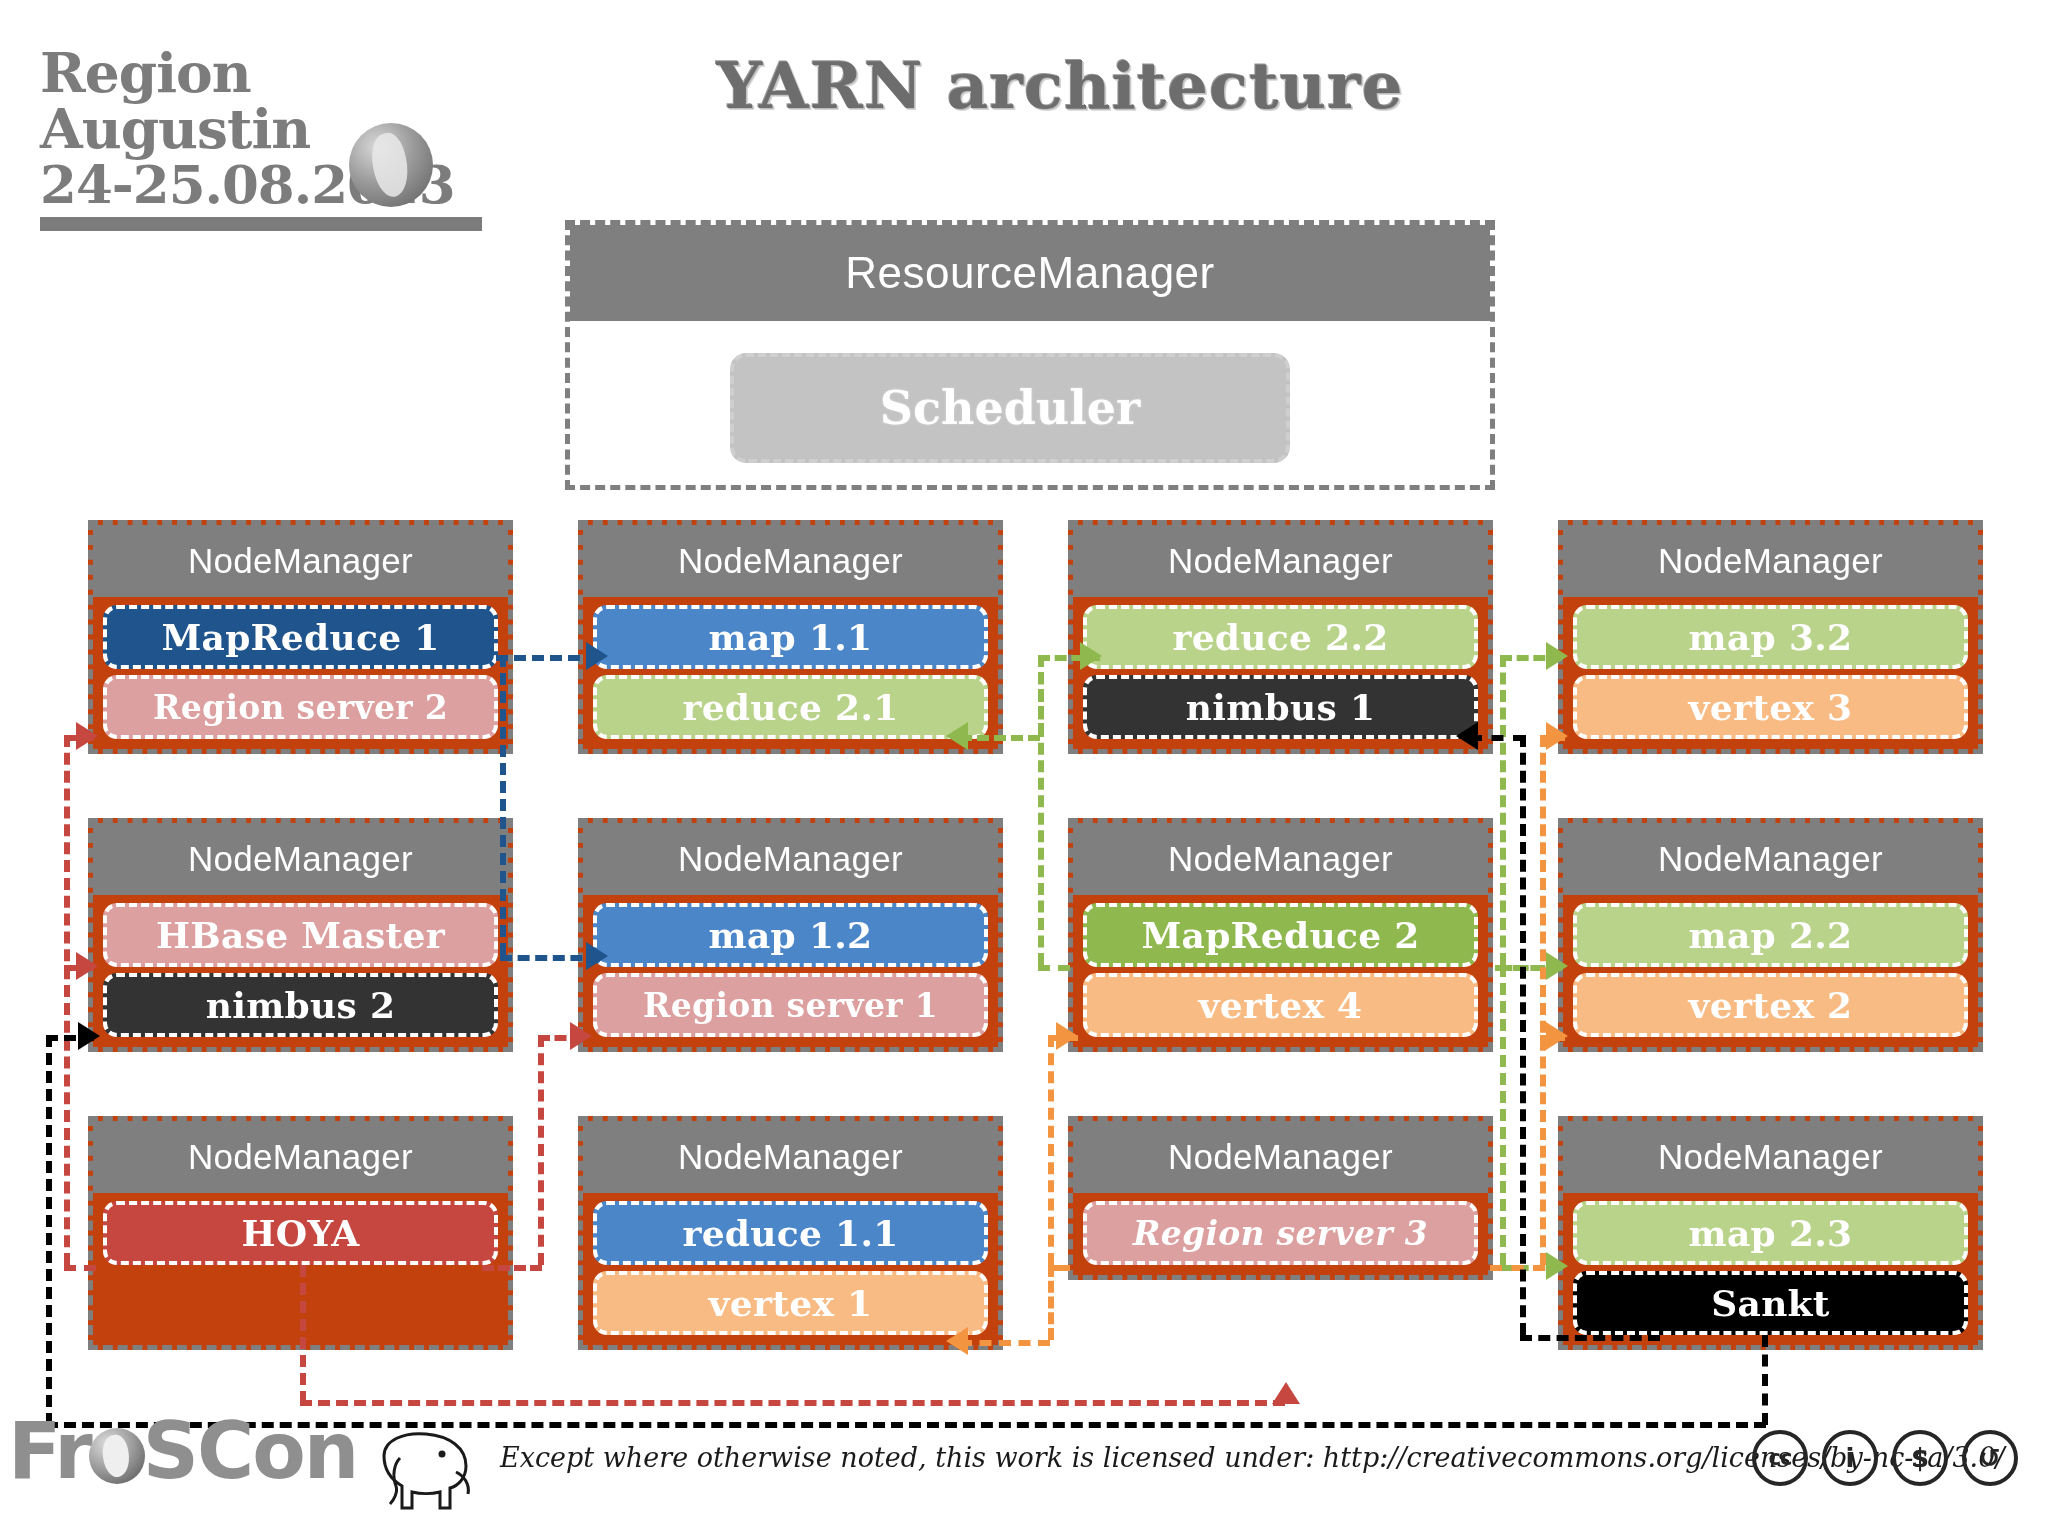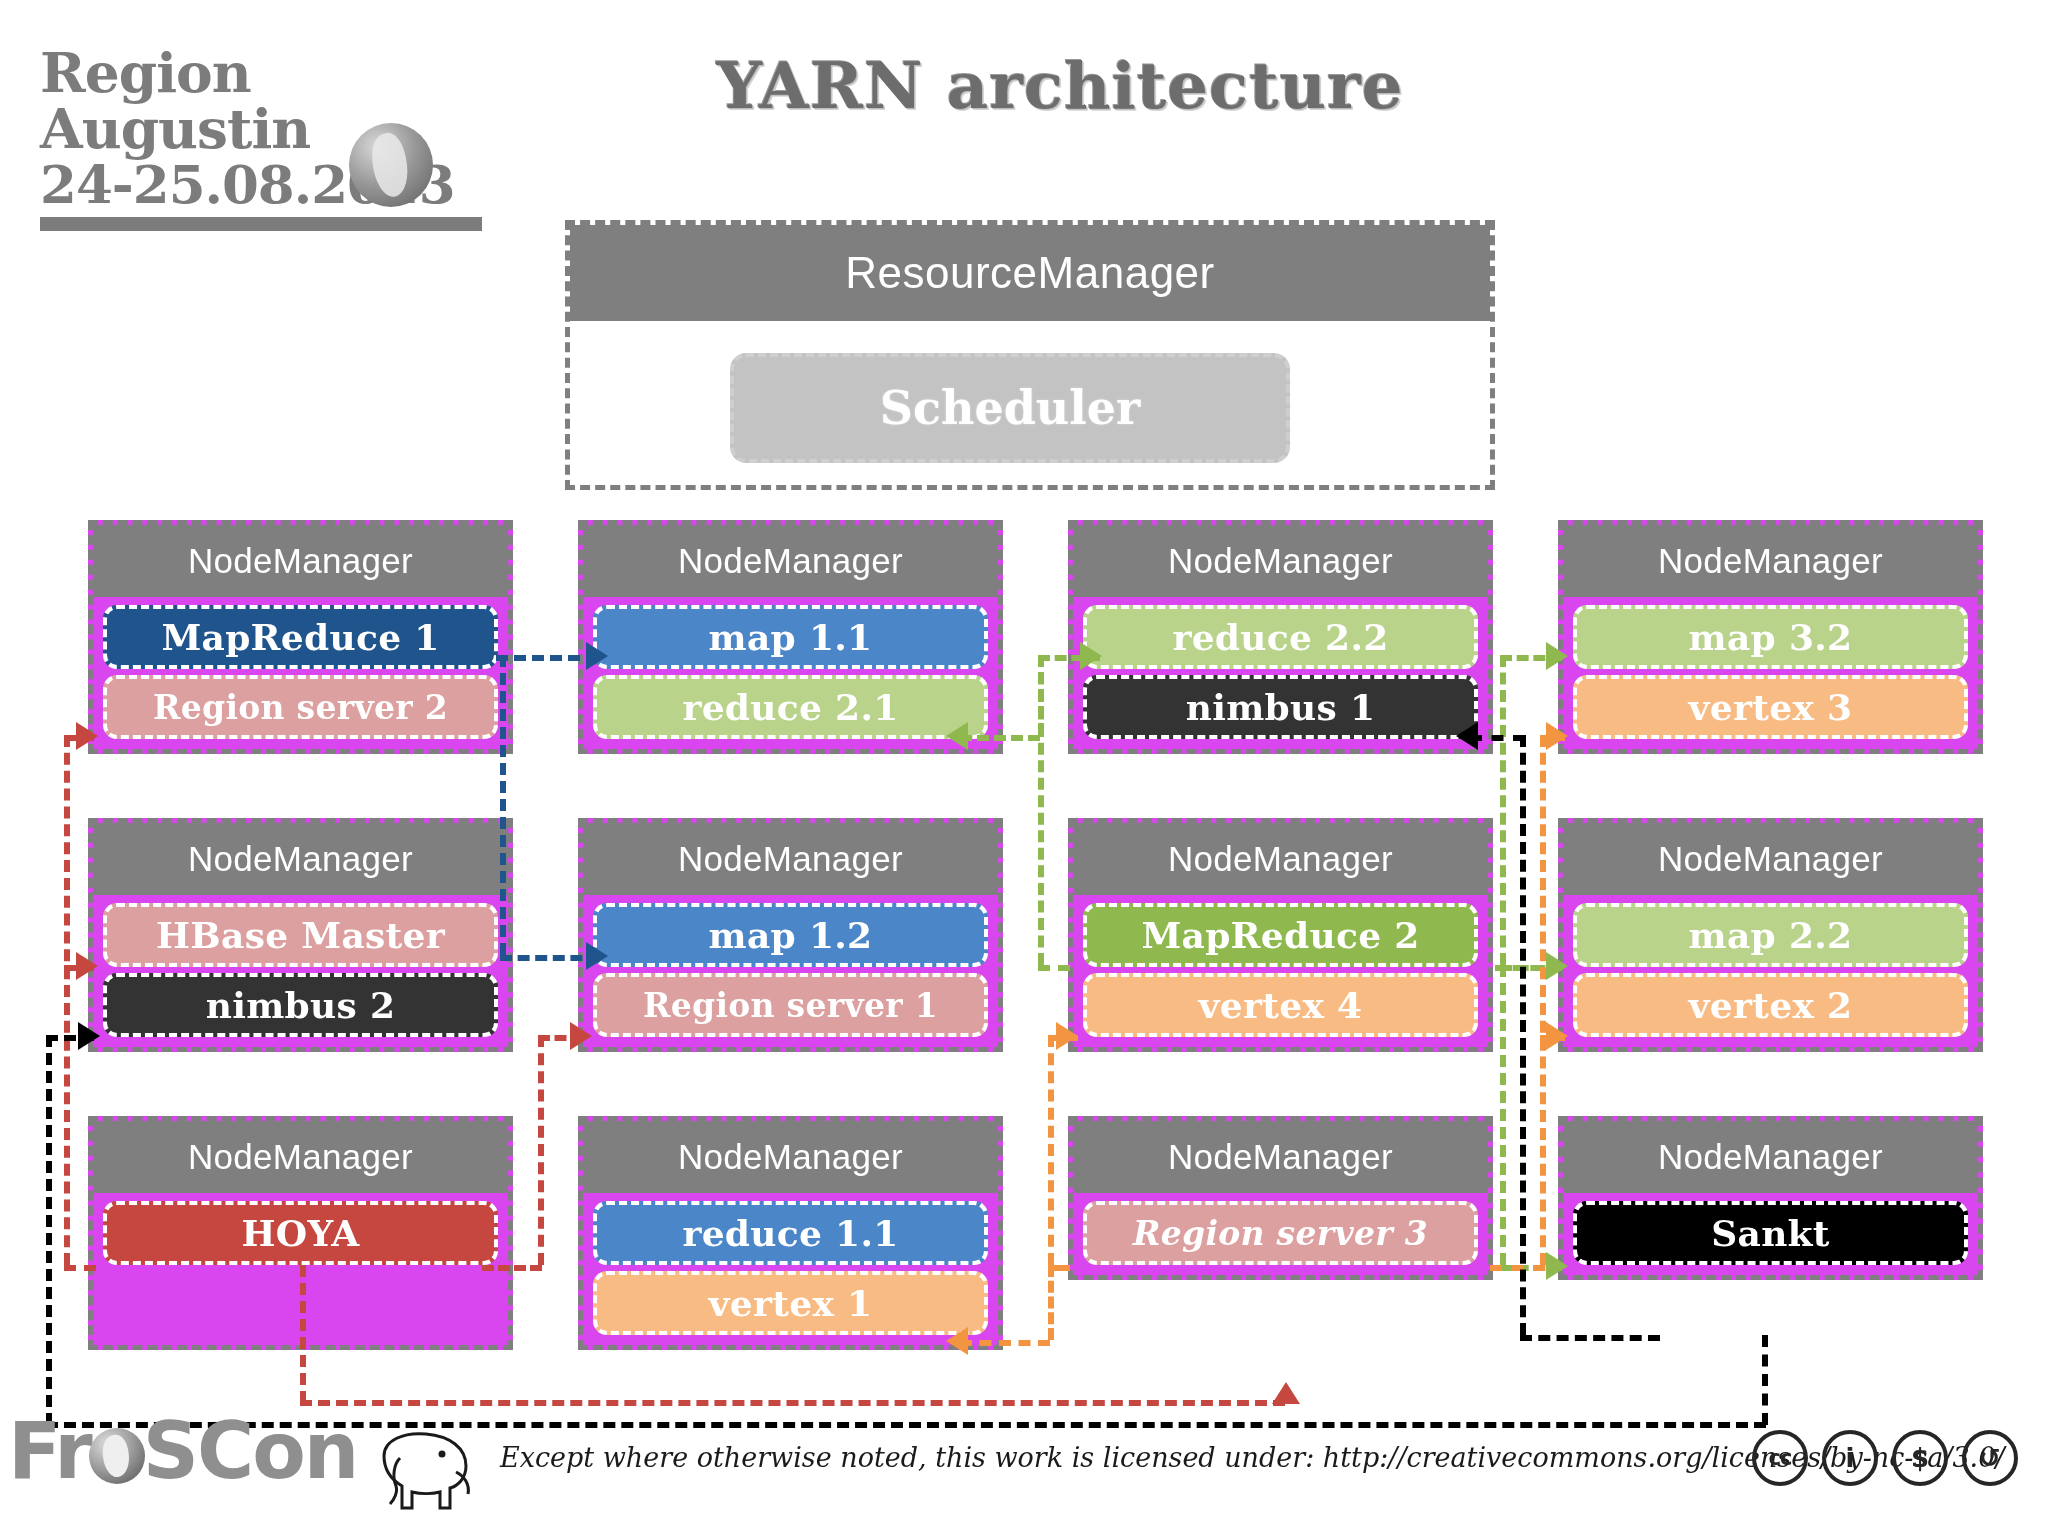--- a/index.html
+++ b/index.html
@@ -75,21 +75,21 @@
     color:#ffffff; font-family:"DejaVu Serif", serif; font-weight:bold;
     font-size:46px;
     text-shadow:0 0 3px rgba(255,255,255,.35);
   }
 
   
   .nm {
     position:absolute;
     width:425px;
     border:5px dashed #7f7f7f;
-    background:#d946ef;
+    background:#c2410c;
     padding:0;
   }
   .nm-body { padding:8px 10px 10px 10px; }
 
   .task {
     position:relative;
     height:64px;
     border-radius:14px;
     border:4px dashed #ffffff;
     display:flex; align-items:center; justify-content:center;
@@ -240,20 +240,21 @@
     </div>
     <div class="nm" style="left: 1068px; top: 1116px;">
       <div class="nm-header">NodeManager</div>
       <div class="nm-body">
         <div class="task small" style="background: rgb(221, 160, 160); font-style: italic;">Region server 3</div>
       </div>
     </div>
     <div class="nm" style="left: 1558px; top: 1116px;">
       <div class="nm-header">NodeManager</div>
       <div class="nm-body">
+        <div class="task" style="background: rgb(185, 211, 138);">map 2.3</div>
         <div class="task" style="background: rgb(0, 0, 0);">Sankt</div>
       </div>
     </div>
   </div>
 
 <div id="conn-layer">
     <div class="conn h" style="left: 478px; top: 655px; width: 120px; border-top-color: rgb(31, 84, 140);"></div>
     <div class="arrow ar-right" style="left: 586px; top: 642px; border-left-color: rgb(31, 84, 140);"></div>
     <div class="conn v" style="left: 500px; top: 655px; height: 300px; border-left-color: rgb(31, 84, 140);"></div>
     <div class="conn h" style="left: 500px; top: 955px; width: 100px; border-top-color: rgb(31, 84, 140);"></div>

